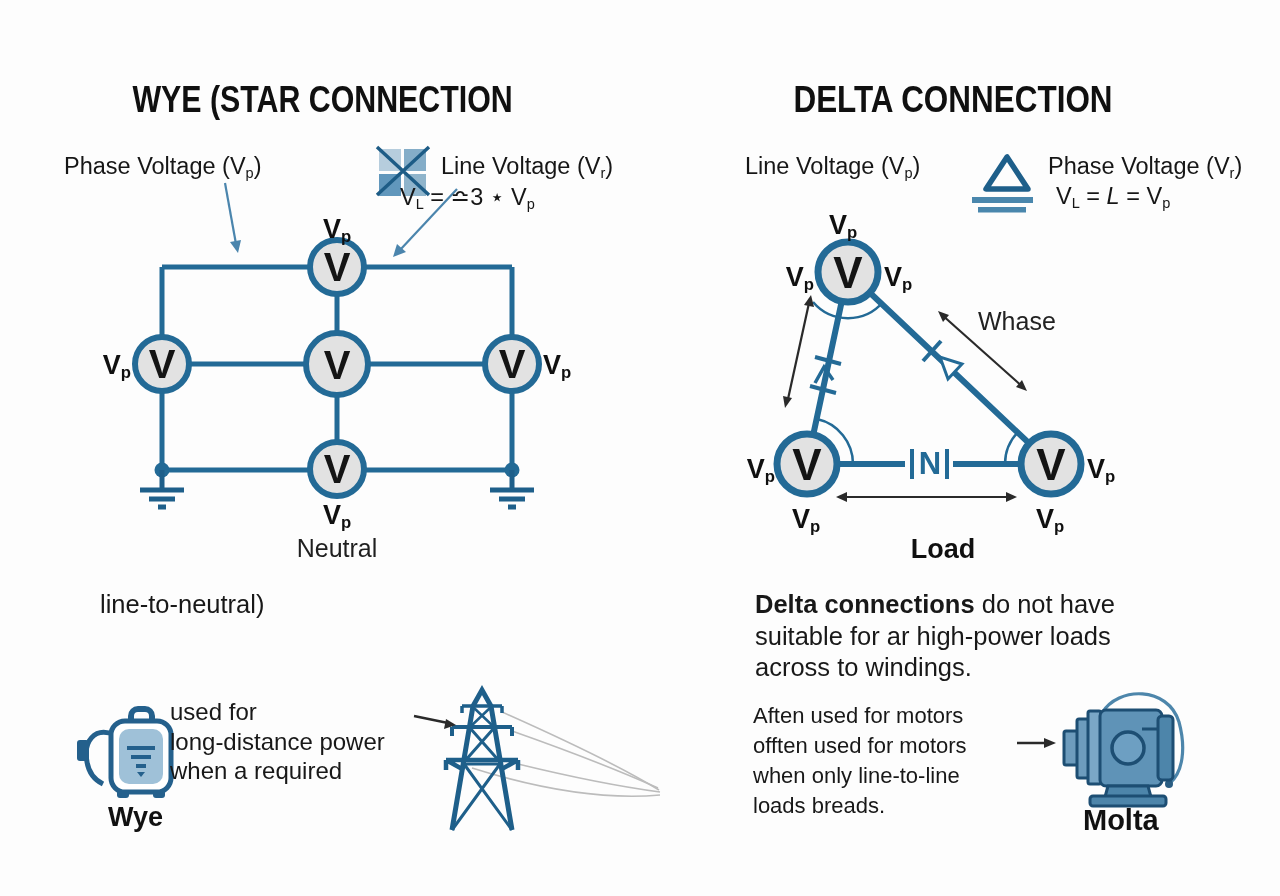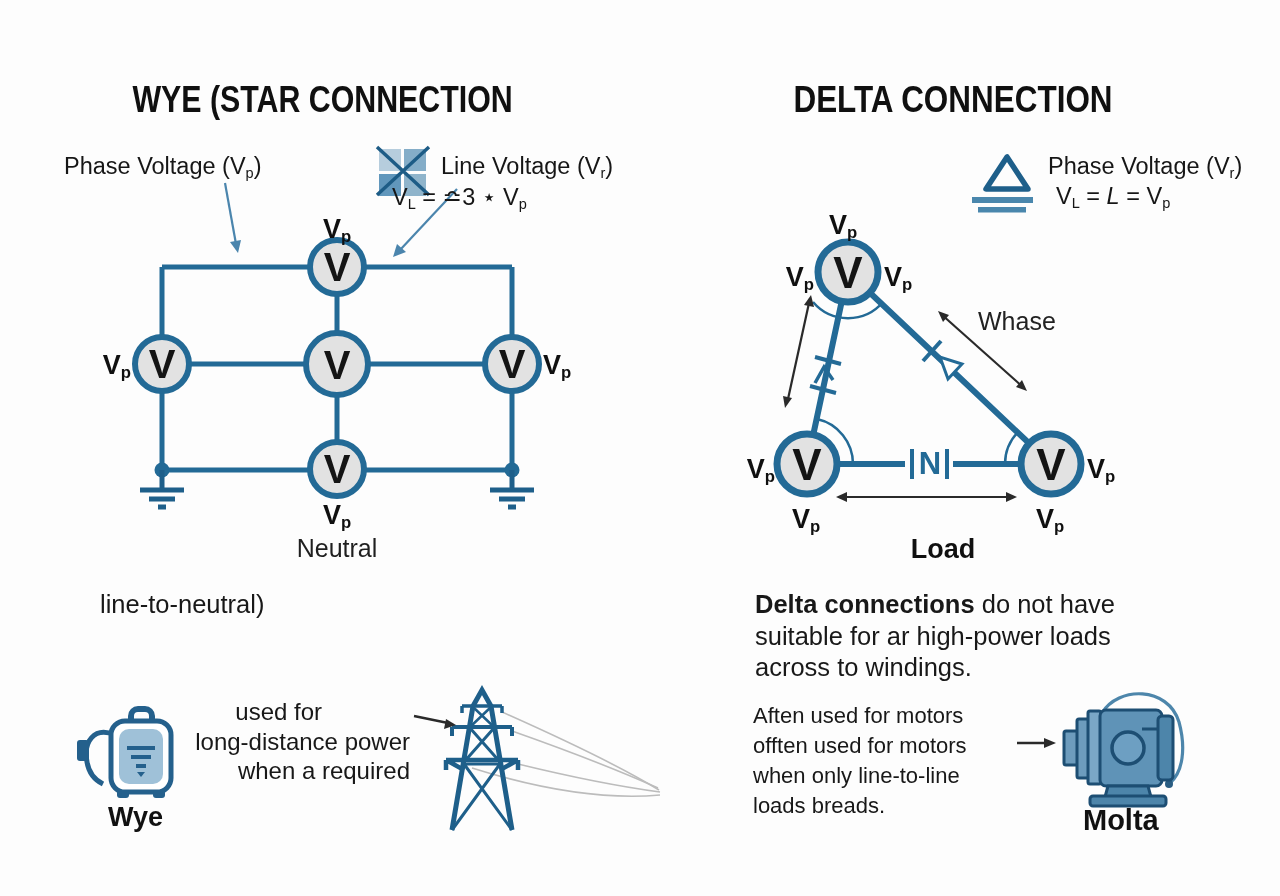--- a/index.html
+++ b/index.html
@@ -6,21 +6,21 @@
   .stage{position:relative;width:1280px;height:896px;background:#fdfdfd;overflow:hidden;
          font-family:"Liberation Sans","DejaVu Sans",sans-serif;color:#1c1c1c}
   .abs{position:absolute}
   .title{font-size:37px;font-weight:700;color:#101010;white-space:nowrap;text-align:center;
          transform:scaleX(0.82);transform-origin:50% 50%}
   .hlabel{font-size:23.5px;color:#161616;white-space:nowrap}
   .formula{font-size:23.5px;color:#161616;white-space:nowrap}
   .desc{font-size:25.5px;line-height:31.5px;color:#181818}
   .desc .bold{font-weight:700}
   .usage{font-size:24px;line-height:29.5px;color:#181818}
-  .usage-c{text-align:right}
+  .usage-c{text-align:left}
   .caption{font-weight:700;color:#111}
   span.sub{font-size:62%;vertical-align:-0.28em}
   span.it{font-style:italic}
   svg{position:absolute;left:0;top:0}
   svg text{font-family:"Liberation Sans","DejaVu Sans",sans-serif}
   tspan.sub{font-size:62%}
   .v-letter{font-size:40px;font-weight:700;fill:#141414;text-anchor:middle}
   .v-big{font-size:44px}
   .vp{font-size:27px;font-weight:700;fill:#101010}
   .svgtext{font-size:25px;fill:#1f1f1f;text-anchor:middle}
@@ -212,22 +212,23 @@
         <polygon points="1056,743 1044,738 1044,748" stroke="none"></polygon>
       </g>
     </g>
   </svg>
 
   <div class="abs title" style="left:98px;top:79px;width:382px">WYE (STAR CONNECTION</div>
   <div class="abs title" style="left:762px;top:79px;width:382px;transform:scaleX(0.85)">DELTA CONNECTION</div>
 
   <div class="abs hlabel" style="left:64px;top:153px"><span>Phase Voltage (V</span><span class="sub">p</span><span>)</span></div>
   <div class="abs hlabel" style="left:441px;top:153px"><span>Line Voltage (V</span><span class="sub">r</span><span>)</span></div>
-  <div class="abs formula" style="left:392px;top:183px"><span>V</span><span class="sub">L</span><span> = ≏3 ⋆ V</span><span class="sub">p</span></div>
-
+  <div class="abs formula" style="left:400px;top:183px"><span>V</span><span class="sub">L</span><span> = ≏3 ⋆ V</span><span class="sub">p</span></div>
+
+  <div class="abs hlabel" style="left:745px;top:153px"><span>Line Voltage (V</span><span class="sub">p</span><span>)</span></div>
   <div class="abs hlabel" style="left:1048px;top:153px"><span>Phase Voltage (V</span><span class="sub">r</span><span>)</span></div>
   <div class="abs formula" style="left:1056px;top:183px"><span>V</span><span class="sub">L</span><span> = </span><span class="it">L</span><span> = V</span><span class="sub">p</span></div>
 
   <div class="abs desc" style="left:100px;top:589px;width:490px">
     <div>line-to-neutral)</div>
   </div>
 
   <div class="abs desc" style="left:755px;top:589px;width:470px">
     <div><span class="bold">Delta connections</span><span> do not have</span></div>
     <div>suitable for ar high-power loads</div>

